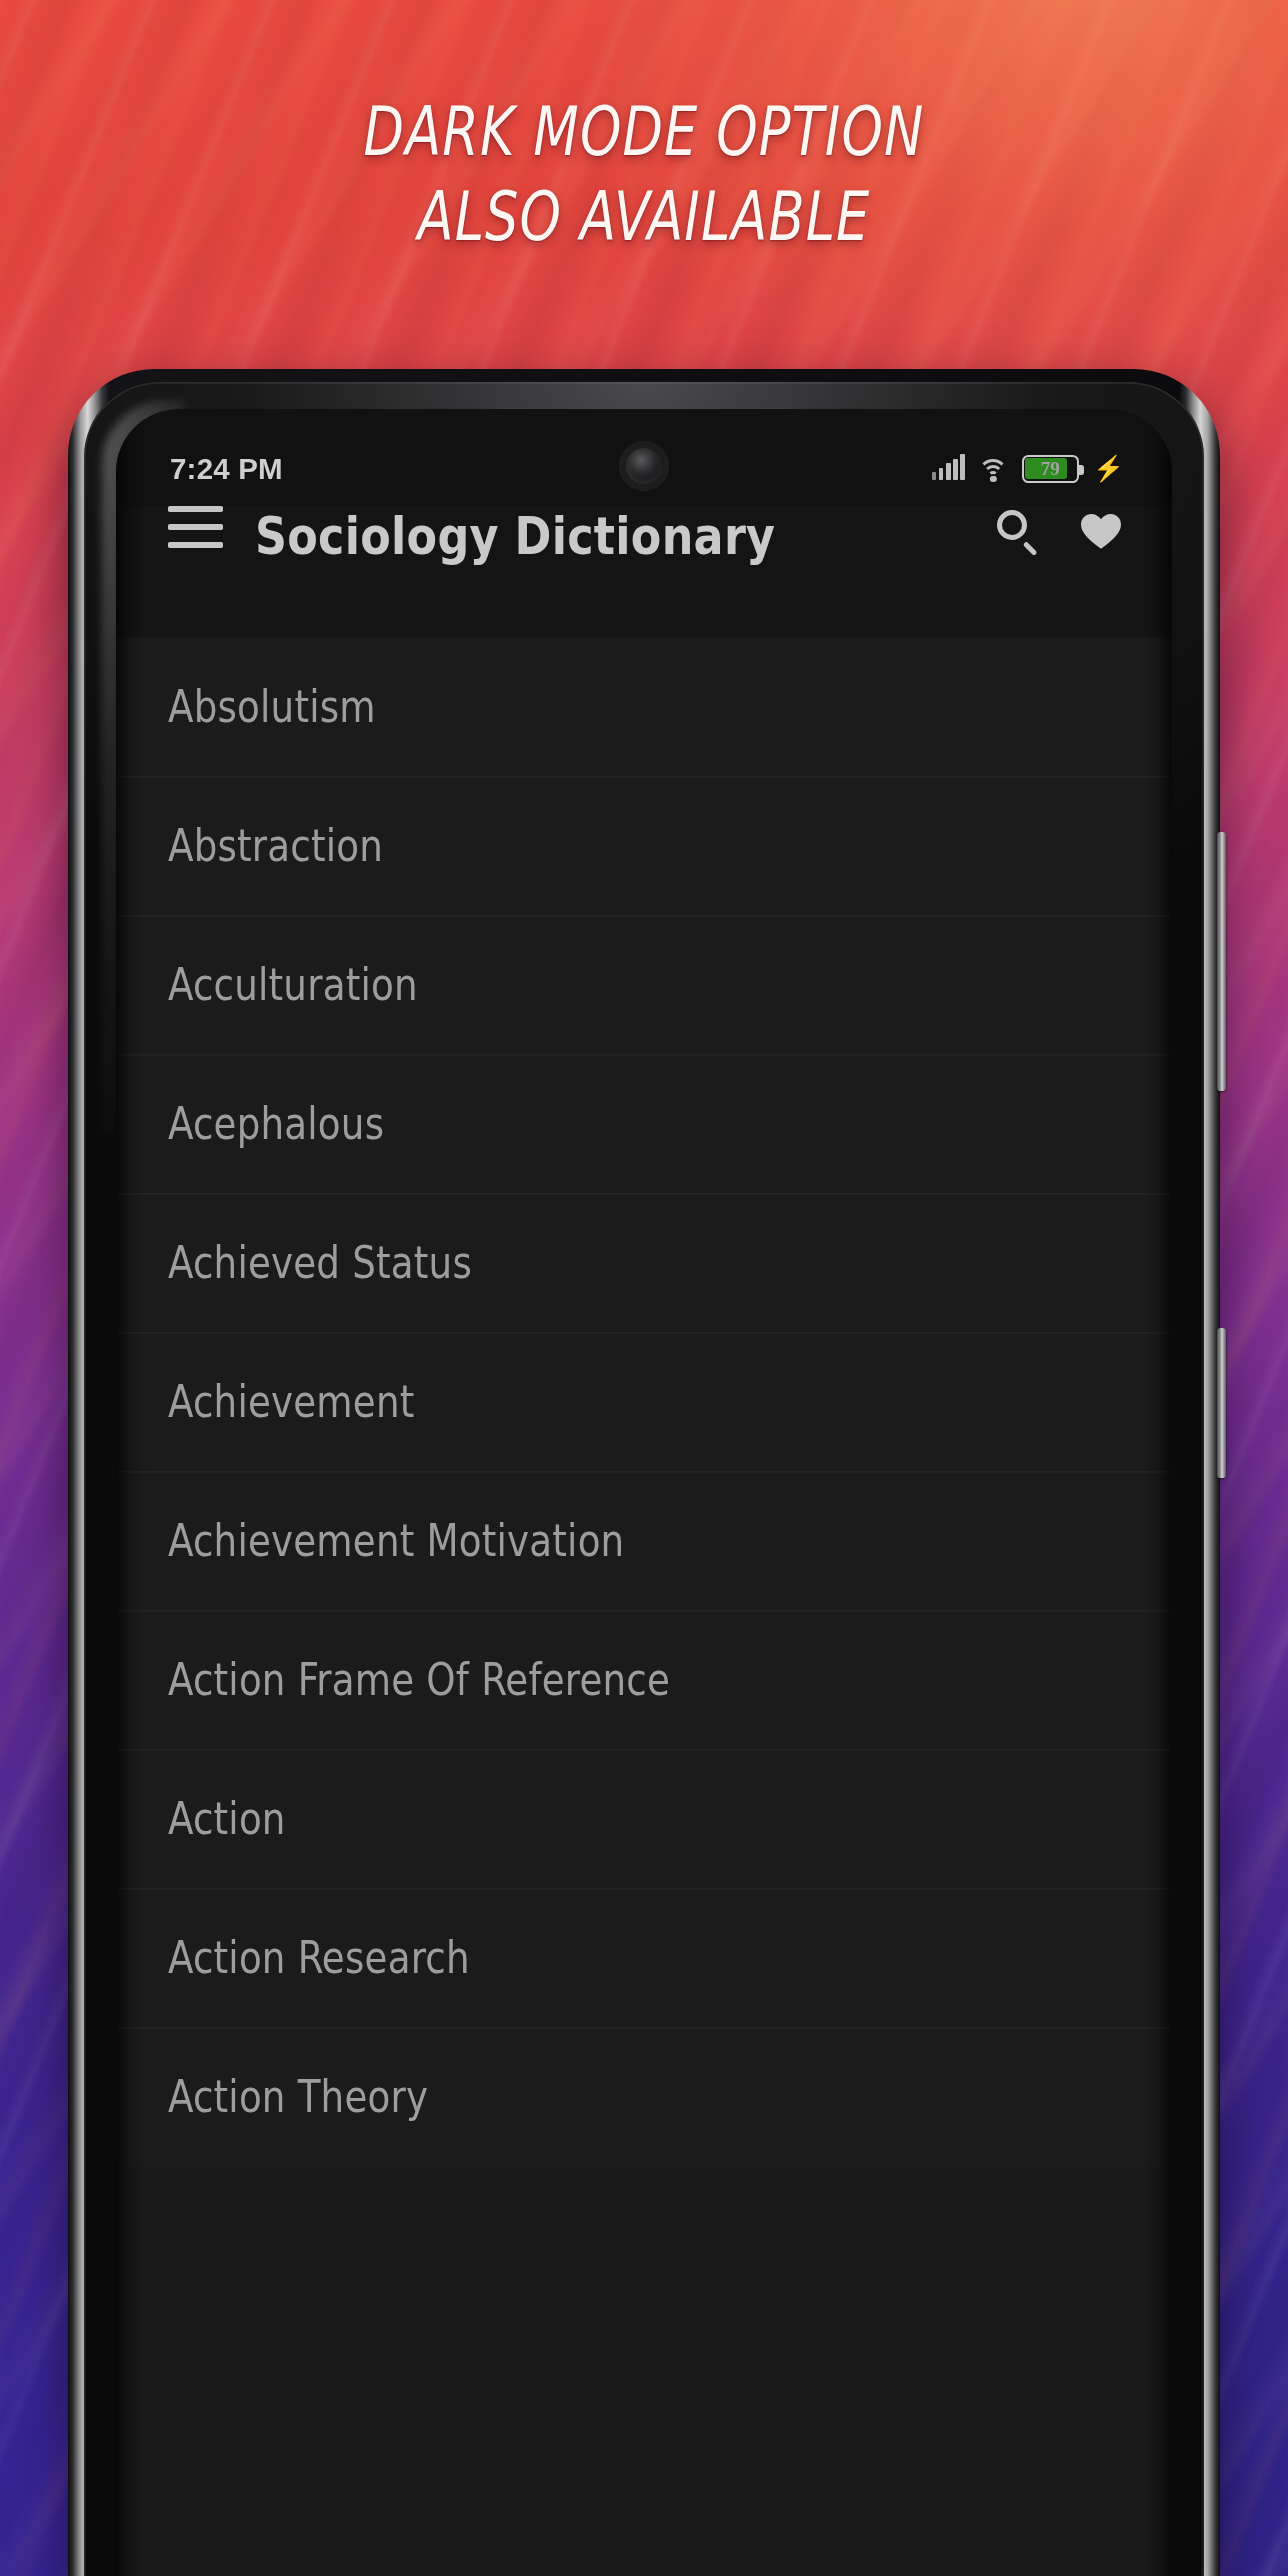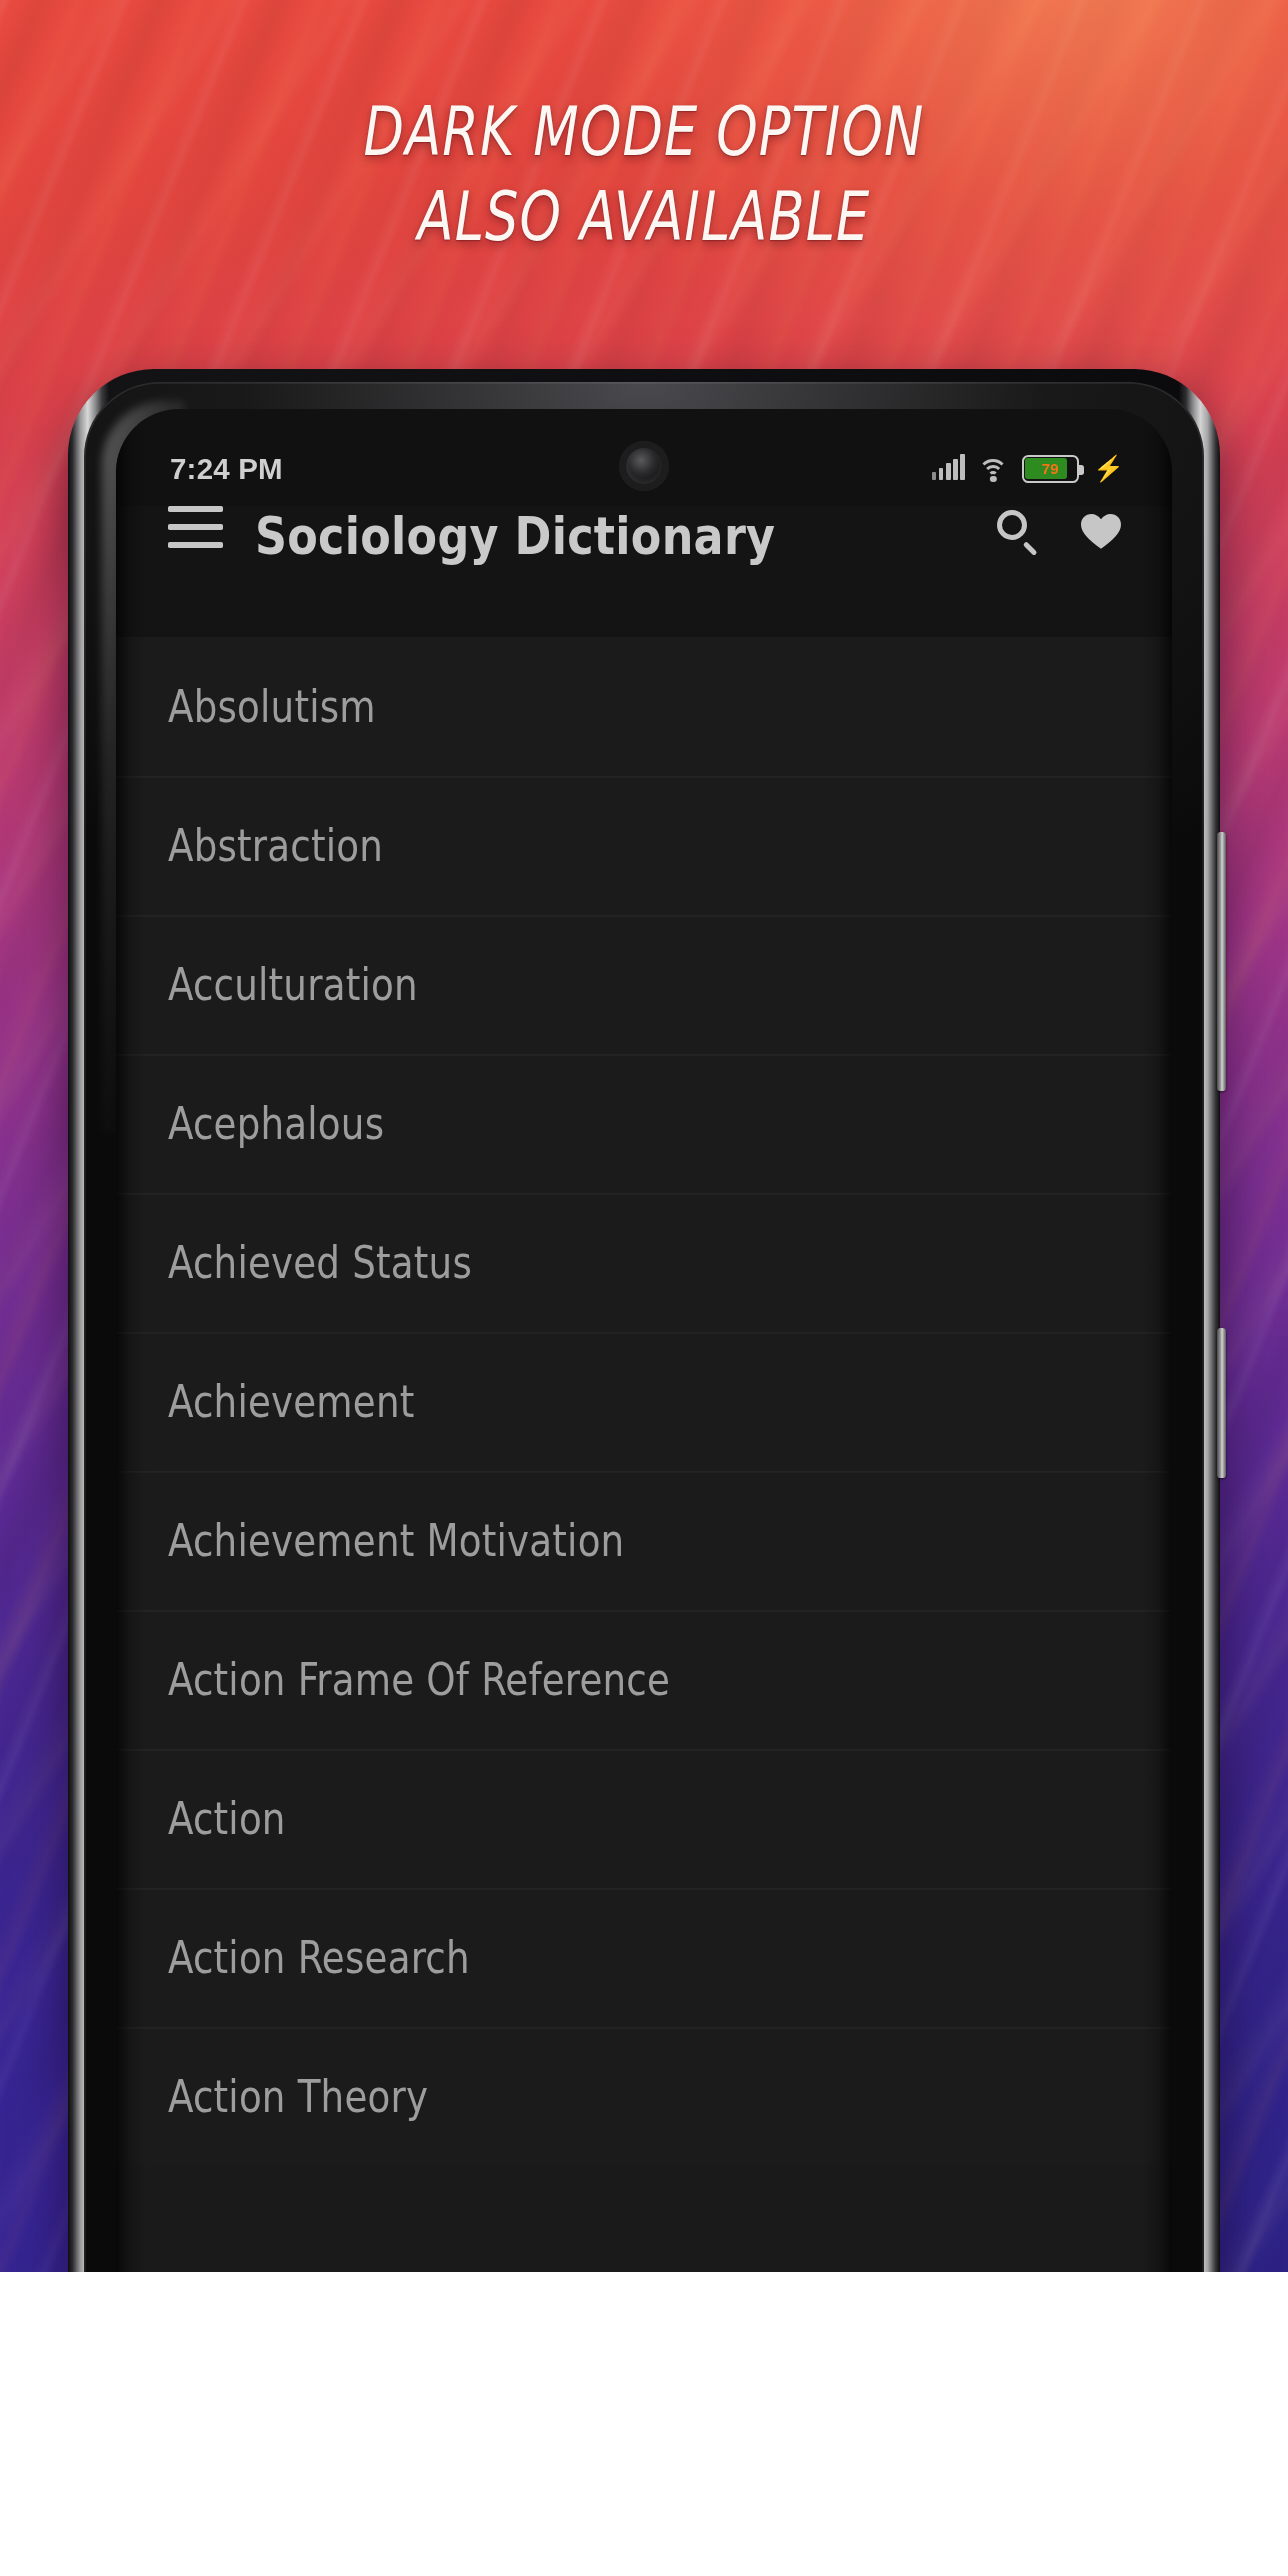--- a/index.html
+++ b/index.html
@@ -8,21 +8,21 @@
     width:1288px;
     height:2576px;
     overflow:hidden;
     font-family:"Liberation Sans", sans-serif;
   }
 
   
   .promo-bg{
     position:relative;
     width:1288px;
-    height:2272px;
+    height:2576px;
     overflow:hidden;
     background:
       linear-gradient(178deg,
         #e8493f 0%,
         #e2453e 9%,
         #dd4249 17%,
         #cf3f5c 25%,
         #b93a73 34%,
         #9c3487 43%,
         #7c2f92 53%,
@@ -243,24 +243,25 @@
     border-radius:0 2.7px 2.7px 0;
   }
   .battery-fill{
     position:absolute; left:1.8px; top:1.8px; bottom:1.8px;
     width:79%;
     background:#2e8b1f;
     border-radius:2.7px;
   }
   .battery-text{
     position:relative;
-    font-size:15px;
+    font-size:19px;
     font-weight:bold;
-    color:#f97316;
+    color:#a3a3a3;
     line-height:1;
+    font-family:Liberation Serif, serif;
   }
   .bolt{ font-size:25px; color:#d9d9d9; line-height:1; margin-left:1.8px; }
 
   
   .appbar{
     height:131px;
     display:flex;
     align-items:flex-start;
     padding:0 47px 0 52px;
     background:#141414;

